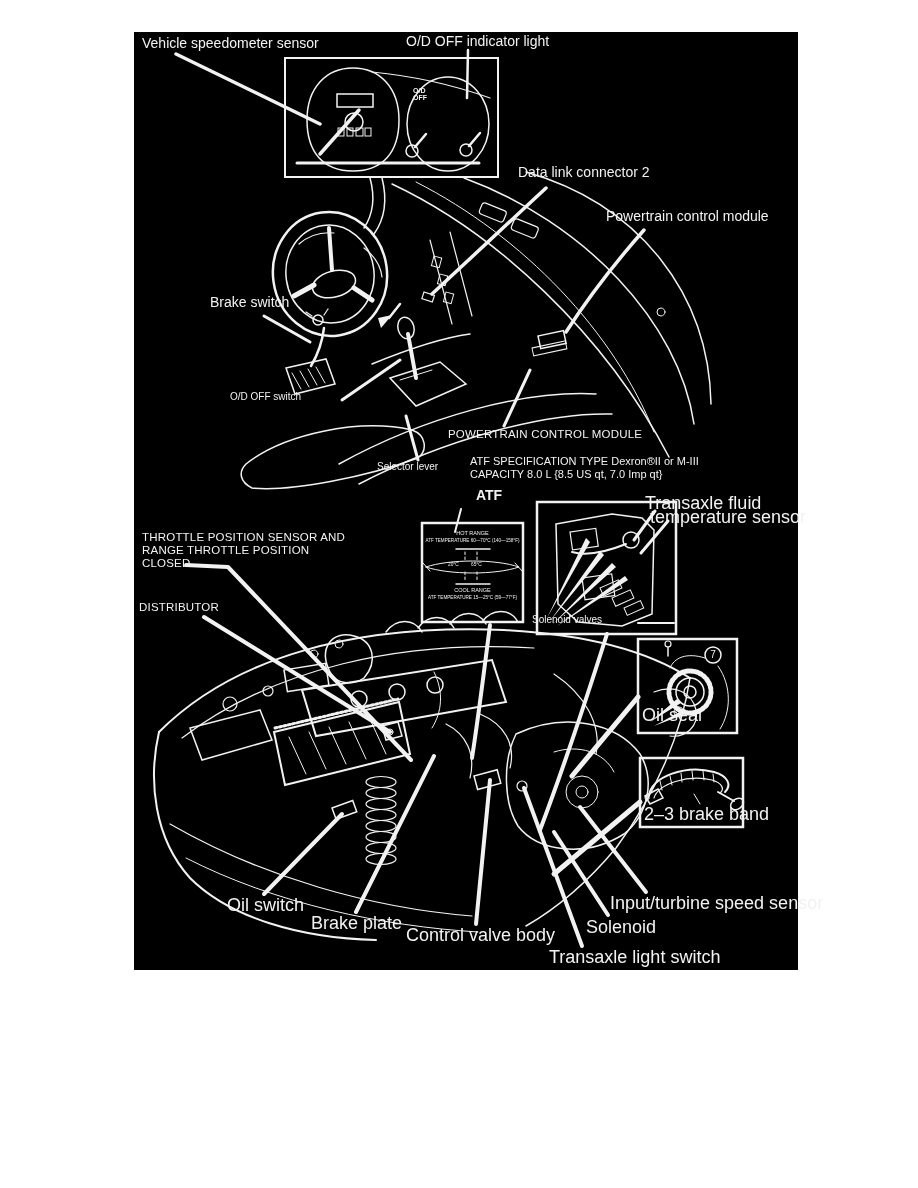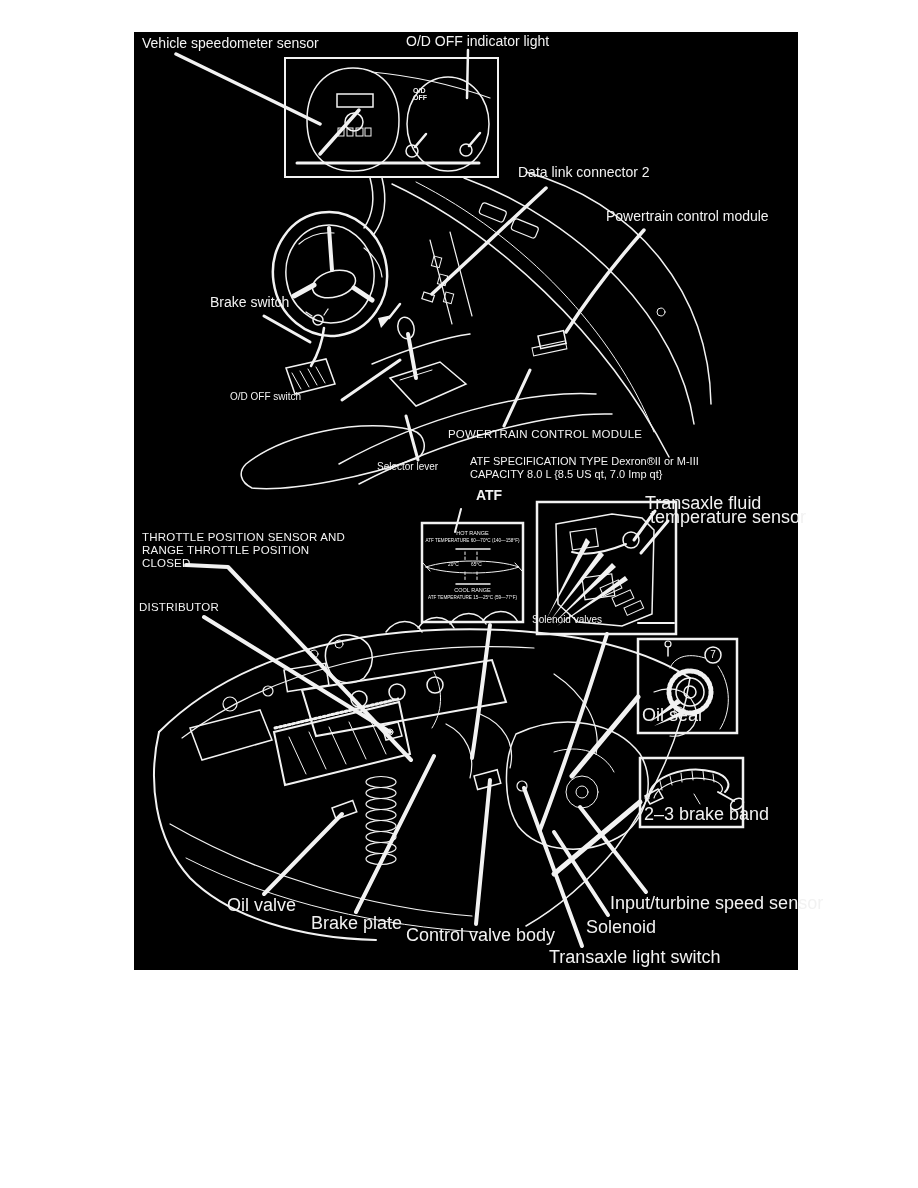--- a/index.html
+++ b/index.html
@@ -268,21 +268,21 @@
   <div class="lbl s13" style="left:511px;top:461px">Transaxle fluid</div>
   <div class="lbl s13" style="left:516px;top:475px">temperature sensor</div>
   <div class="lbl s15" style="left:398px;top:582px">Solenoid valves</div>
   <div class="lbl s11c" style="left:8px;top:499px">THROTTLE POSITION SENSOR AND</div>
   <div class="lbl s11c" style="left:8px;top:512px">RANGE THROTTLE POSITION</div>
   <div class="lbl s11c" style="left:8px;top:525px">CLOSED</div>
   <div class="lbl s11c" style="left:5px;top:569px">DISTRIBUTOR</div>
   <div class="lbl s13" style="left:508px;top:673px">Oil seal</div>
   <div class="lbl s13" style="left:510px;top:772px">2–3 brake band</div>
   <div class="lbl circ7" style="left:571px;top:615px">7</div>
-  <div class="lbl s13" style="left:93px;top:863px">Oil valve</div>
+  <div class="lbl s13" style="left:93px;top:863px">Oil switch</div>
   <div class="lbl s13" style="left:177px;top:881px">Brake plate</div>
   <div class="lbl s13" style="left:272px;top:893px">Control valve body</div>
   <div class="lbl s13" style="left:452px;top:885px">Solenoid</div>
   <div class="lbl s13" style="left:415px;top:915px">Transaxle light switch</div>
   <div class="lbl s13" style="left:476px;top:861px">Input/turbine speed sensor</div>
 
   <div class="lbl tiny" style="left:279px;top:55px">
     <div>O/D</div>
     <div>OFF</div>
   </div>

